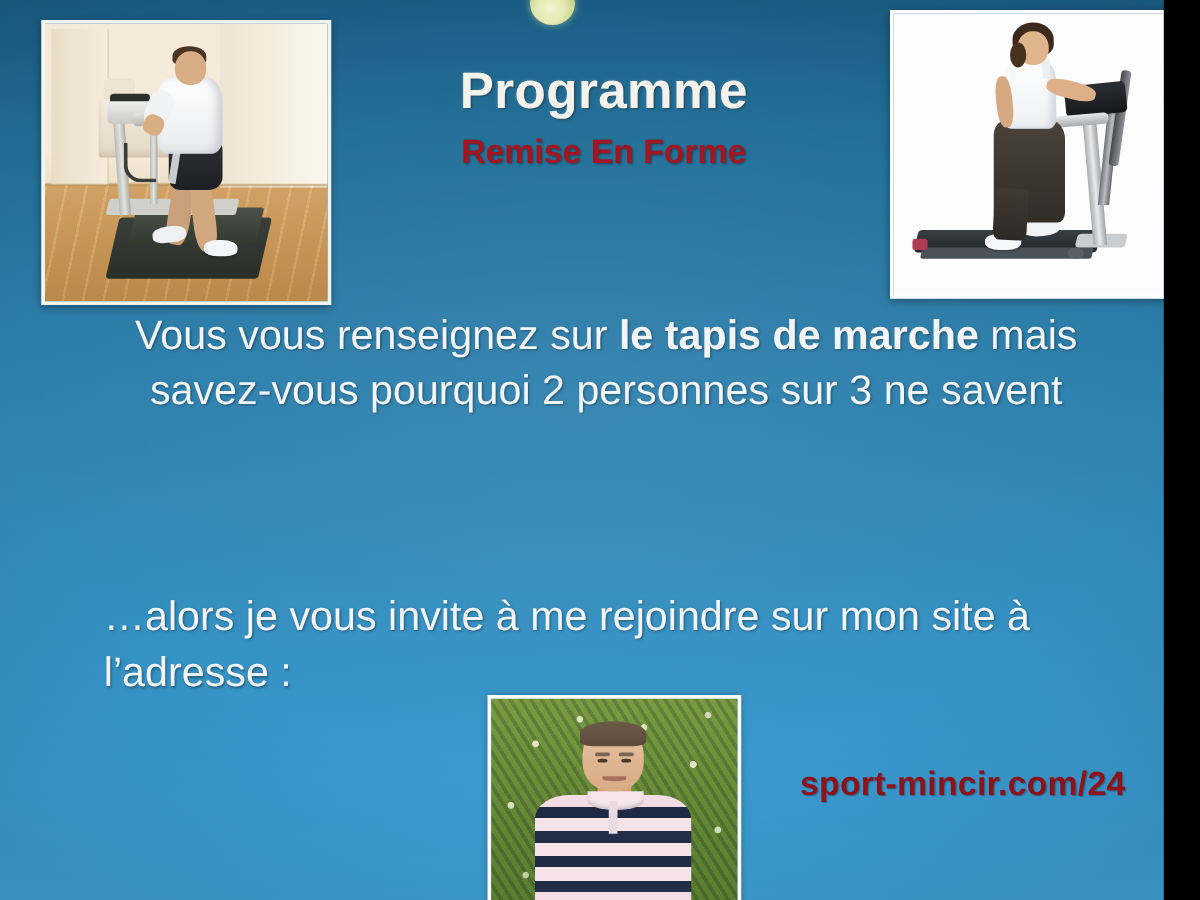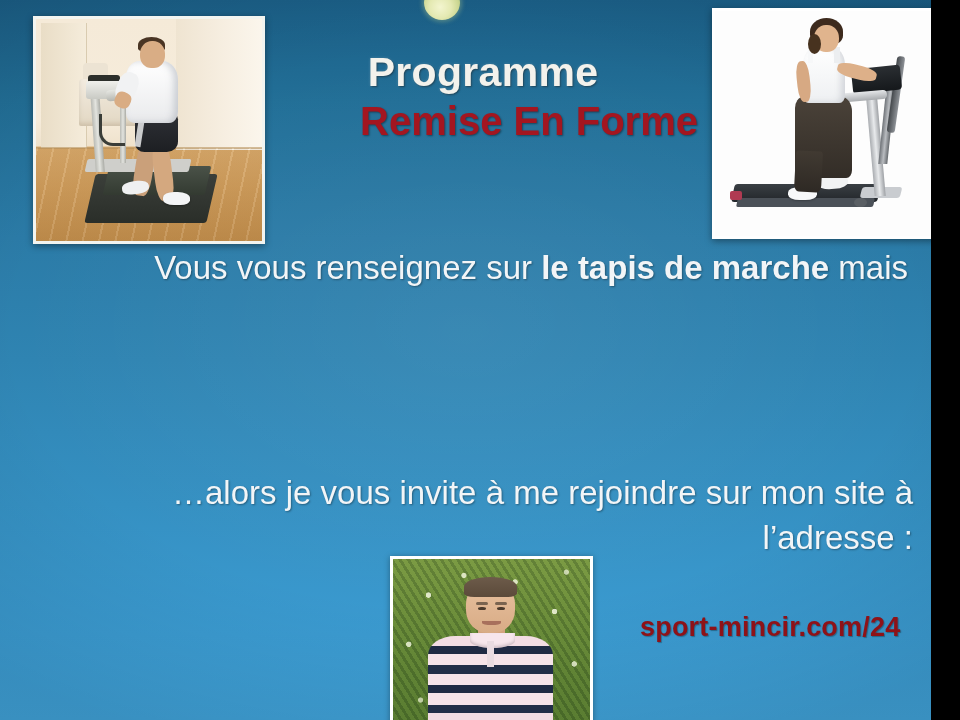--- a/index.html
+++ b/index.html
@@ -237,55 +237,54 @@
     color: #f3f2ec;
     font-weight: bold;
     letter-spacing: .3px;
     text-shadow: 1px 1px 2px rgba(0,0,0,0.45), 0 0 3px rgba(255,255,255,0.22);
   }
   .title-line1 { font-size: 41px; line-height: 48px; }
   .title-line2 { font-size: 34px; line-height: 46px; }
   .title-line3 {
     color: #a31620;
     font-weight: bold;
-    font-size: 40px;
+    font-size: 27px;
     line-height: 50px;
     text-shadow: 1px 1px 2px rgba(0,0,0,0.40);
-    text-align: right;
   }
 
   
   .body-block {
     position: absolute;
     left: 62px;
     top: 246px;
     width: 846px;
     z-index: 5;
     color: #f2f5f7;
     font-size: 33px;
     line-height: 44px;
     text-shadow: 1px 1px 2px rgba(0,0,0,0.35);
   }
-  .p1 { text-align: right; }
+  .p1 { text-align: center; }
   .p1 .ln { display: block; white-space: nowrap; }
   .b  { font-weight: bold; }
   .red { color: #9e1620; font-weight: bold; text-shadow: 1px 1px 2px rgba(0,0,0,0.35); }
 
   .p2 {
     position: absolute;
     left: 83px;
     top: 470px;
     width: 830px;
     z-index: 5;
     color: #f2f5f7;
     font-size: 33px;
     line-height: 45px;
     text-shadow: 1px 1px 2px rgba(0,0,0,0.35);
   }
-  .p2 .ln { display: block; text-align: right; }
+  .p2 .ln { display: block; }
 
   
   .url {
     position: absolute;
     left: 640px;
     top: 612px;
     z-index: 6;
     color: #8e1218;
     font-weight: bold;
     font-size: 27px;
@@ -365,20 +364,21 @@
   </div>
 
   <div class="title-block">
     <div class="title-line1">Programme</div>
     <div class="title-line3">Remise En Forme</div>
   </div>
 
   <div class="body-block">
     <div class="p1">
       <span class="ln"><span>Vous vous renseignez sur </span><span class="b">le tapis de marche</span><span> mais</span></span>
+      <span class="ln">savez-vous pourquoi 2 personnes sur 3 ne savent</span>
     </div>
   </div>
 
   <div class="p2">
     <span class="ln">…alors je vous invite à me rejoindre sur mon site à</span>
     <span class="ln">l’adresse :</span>
   </div>
 
   <div class="photo" id="photo-portrait">
     <div class="inner">

